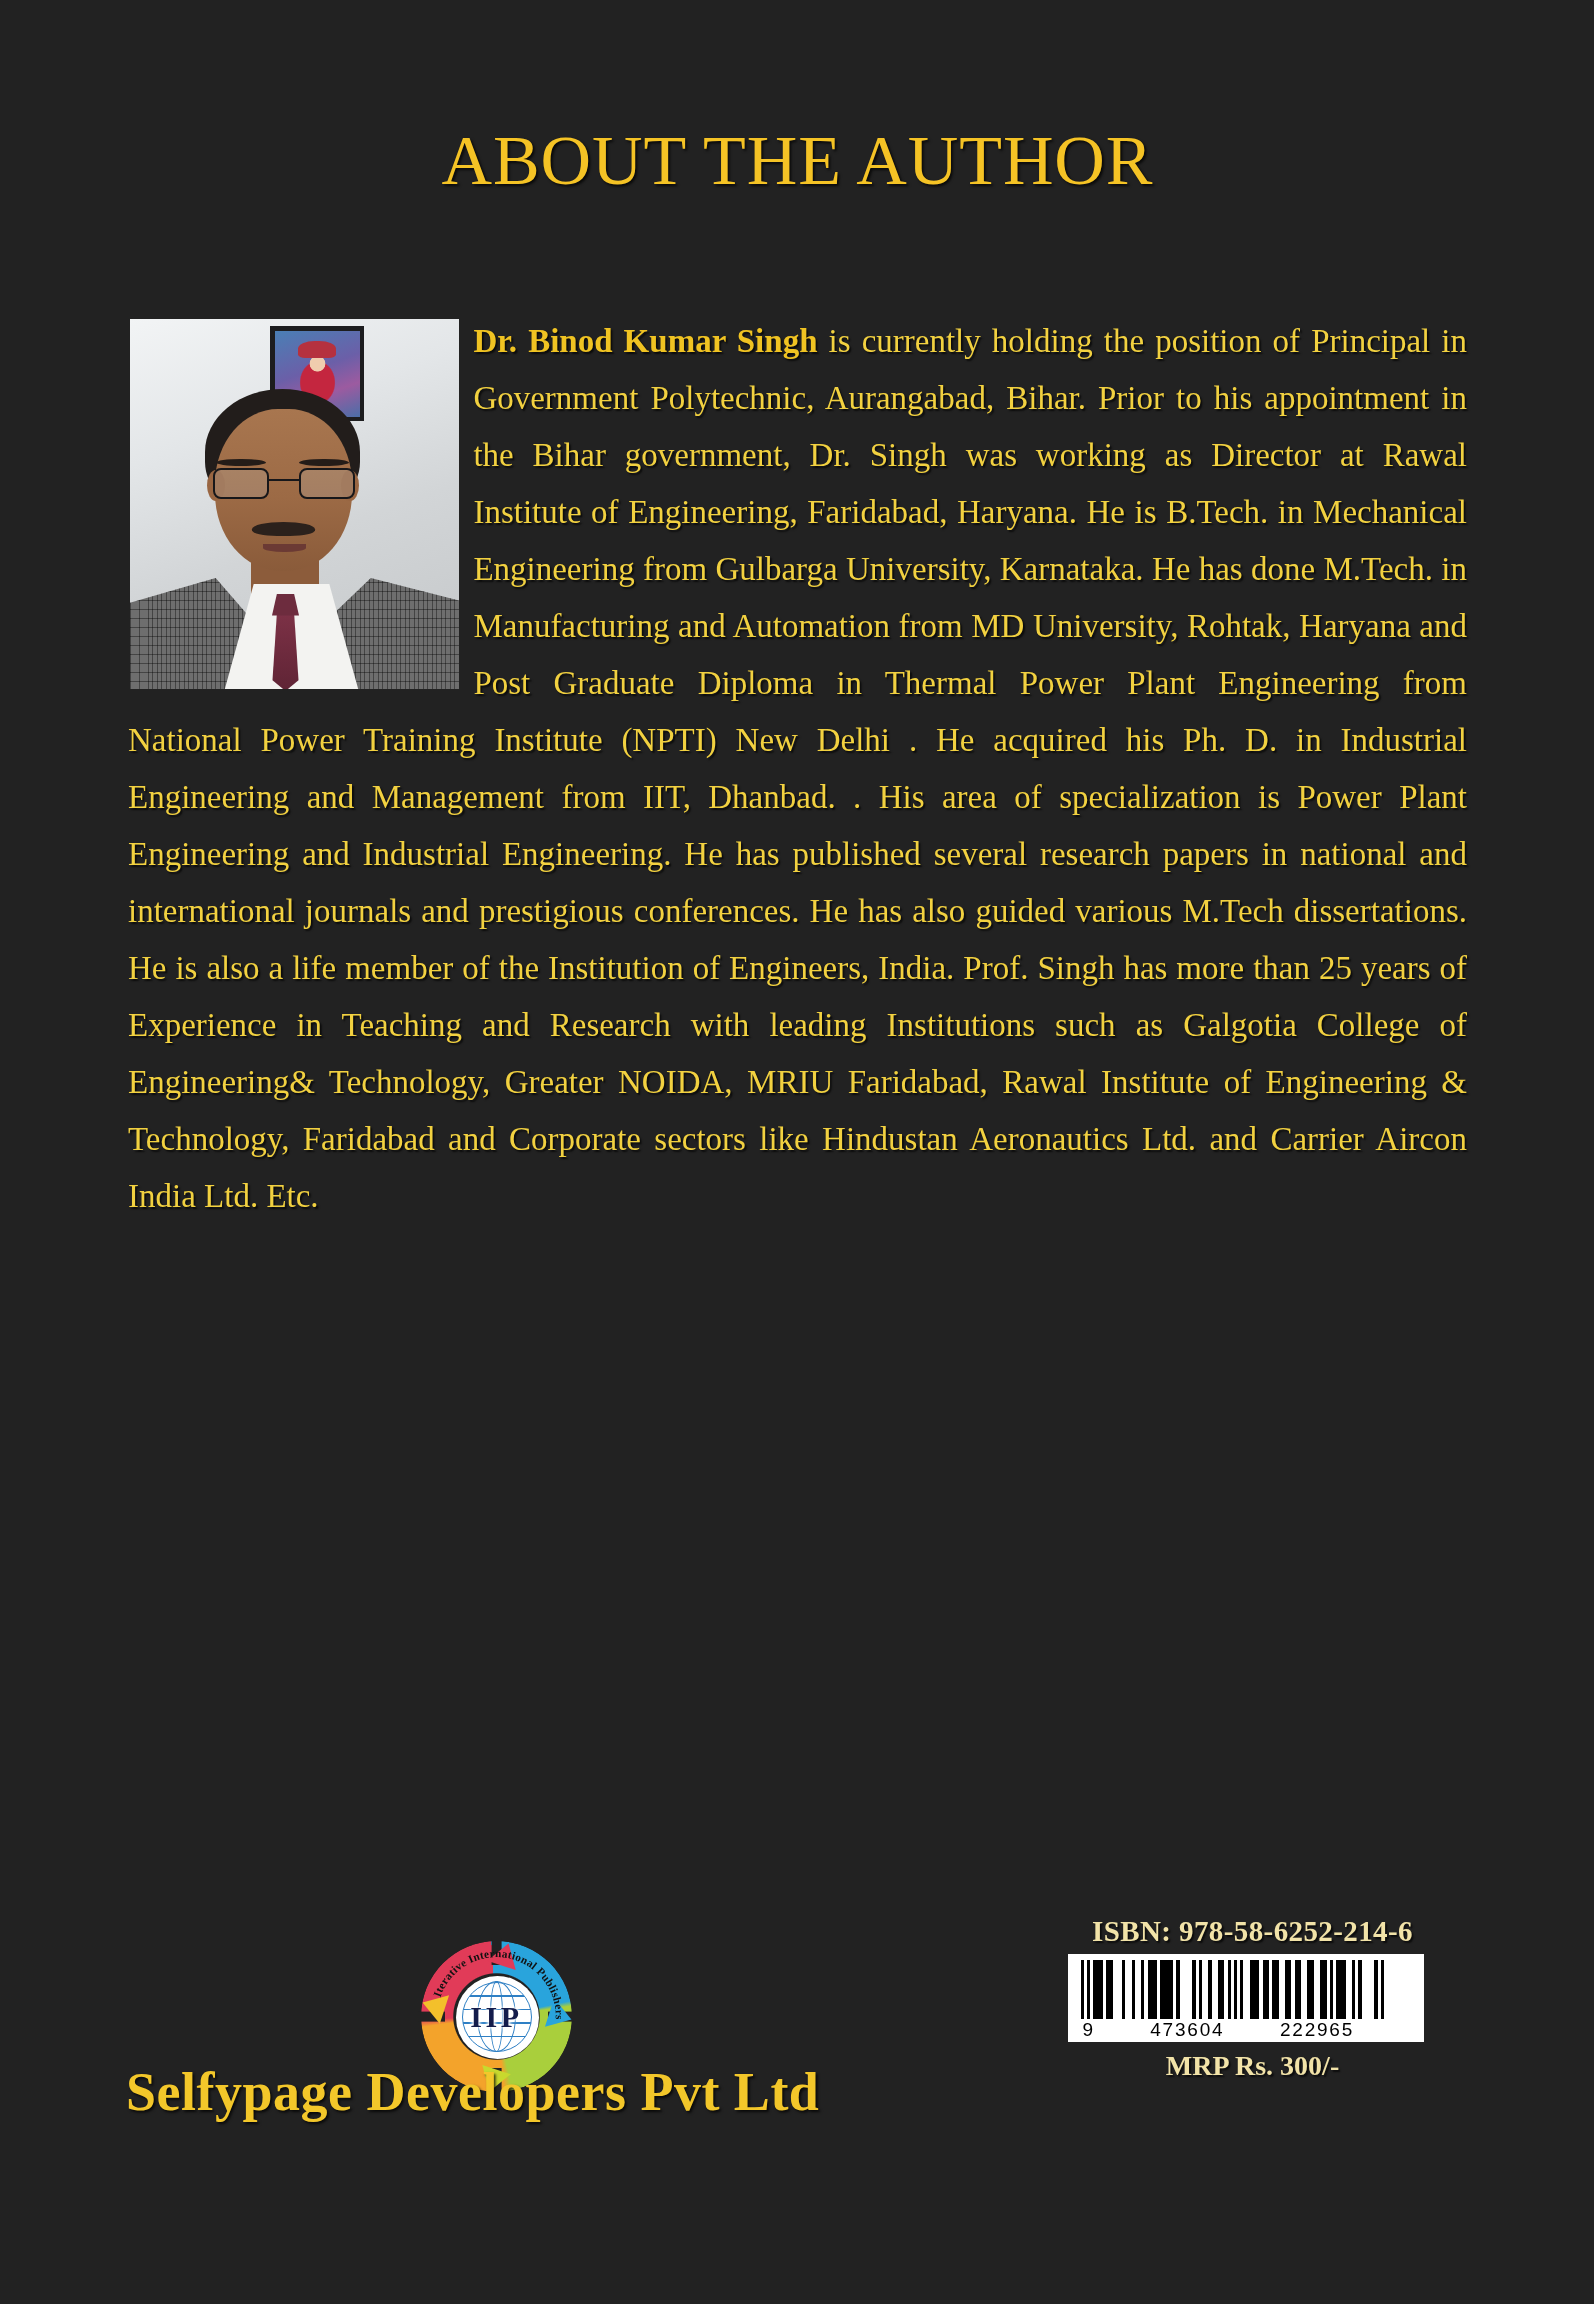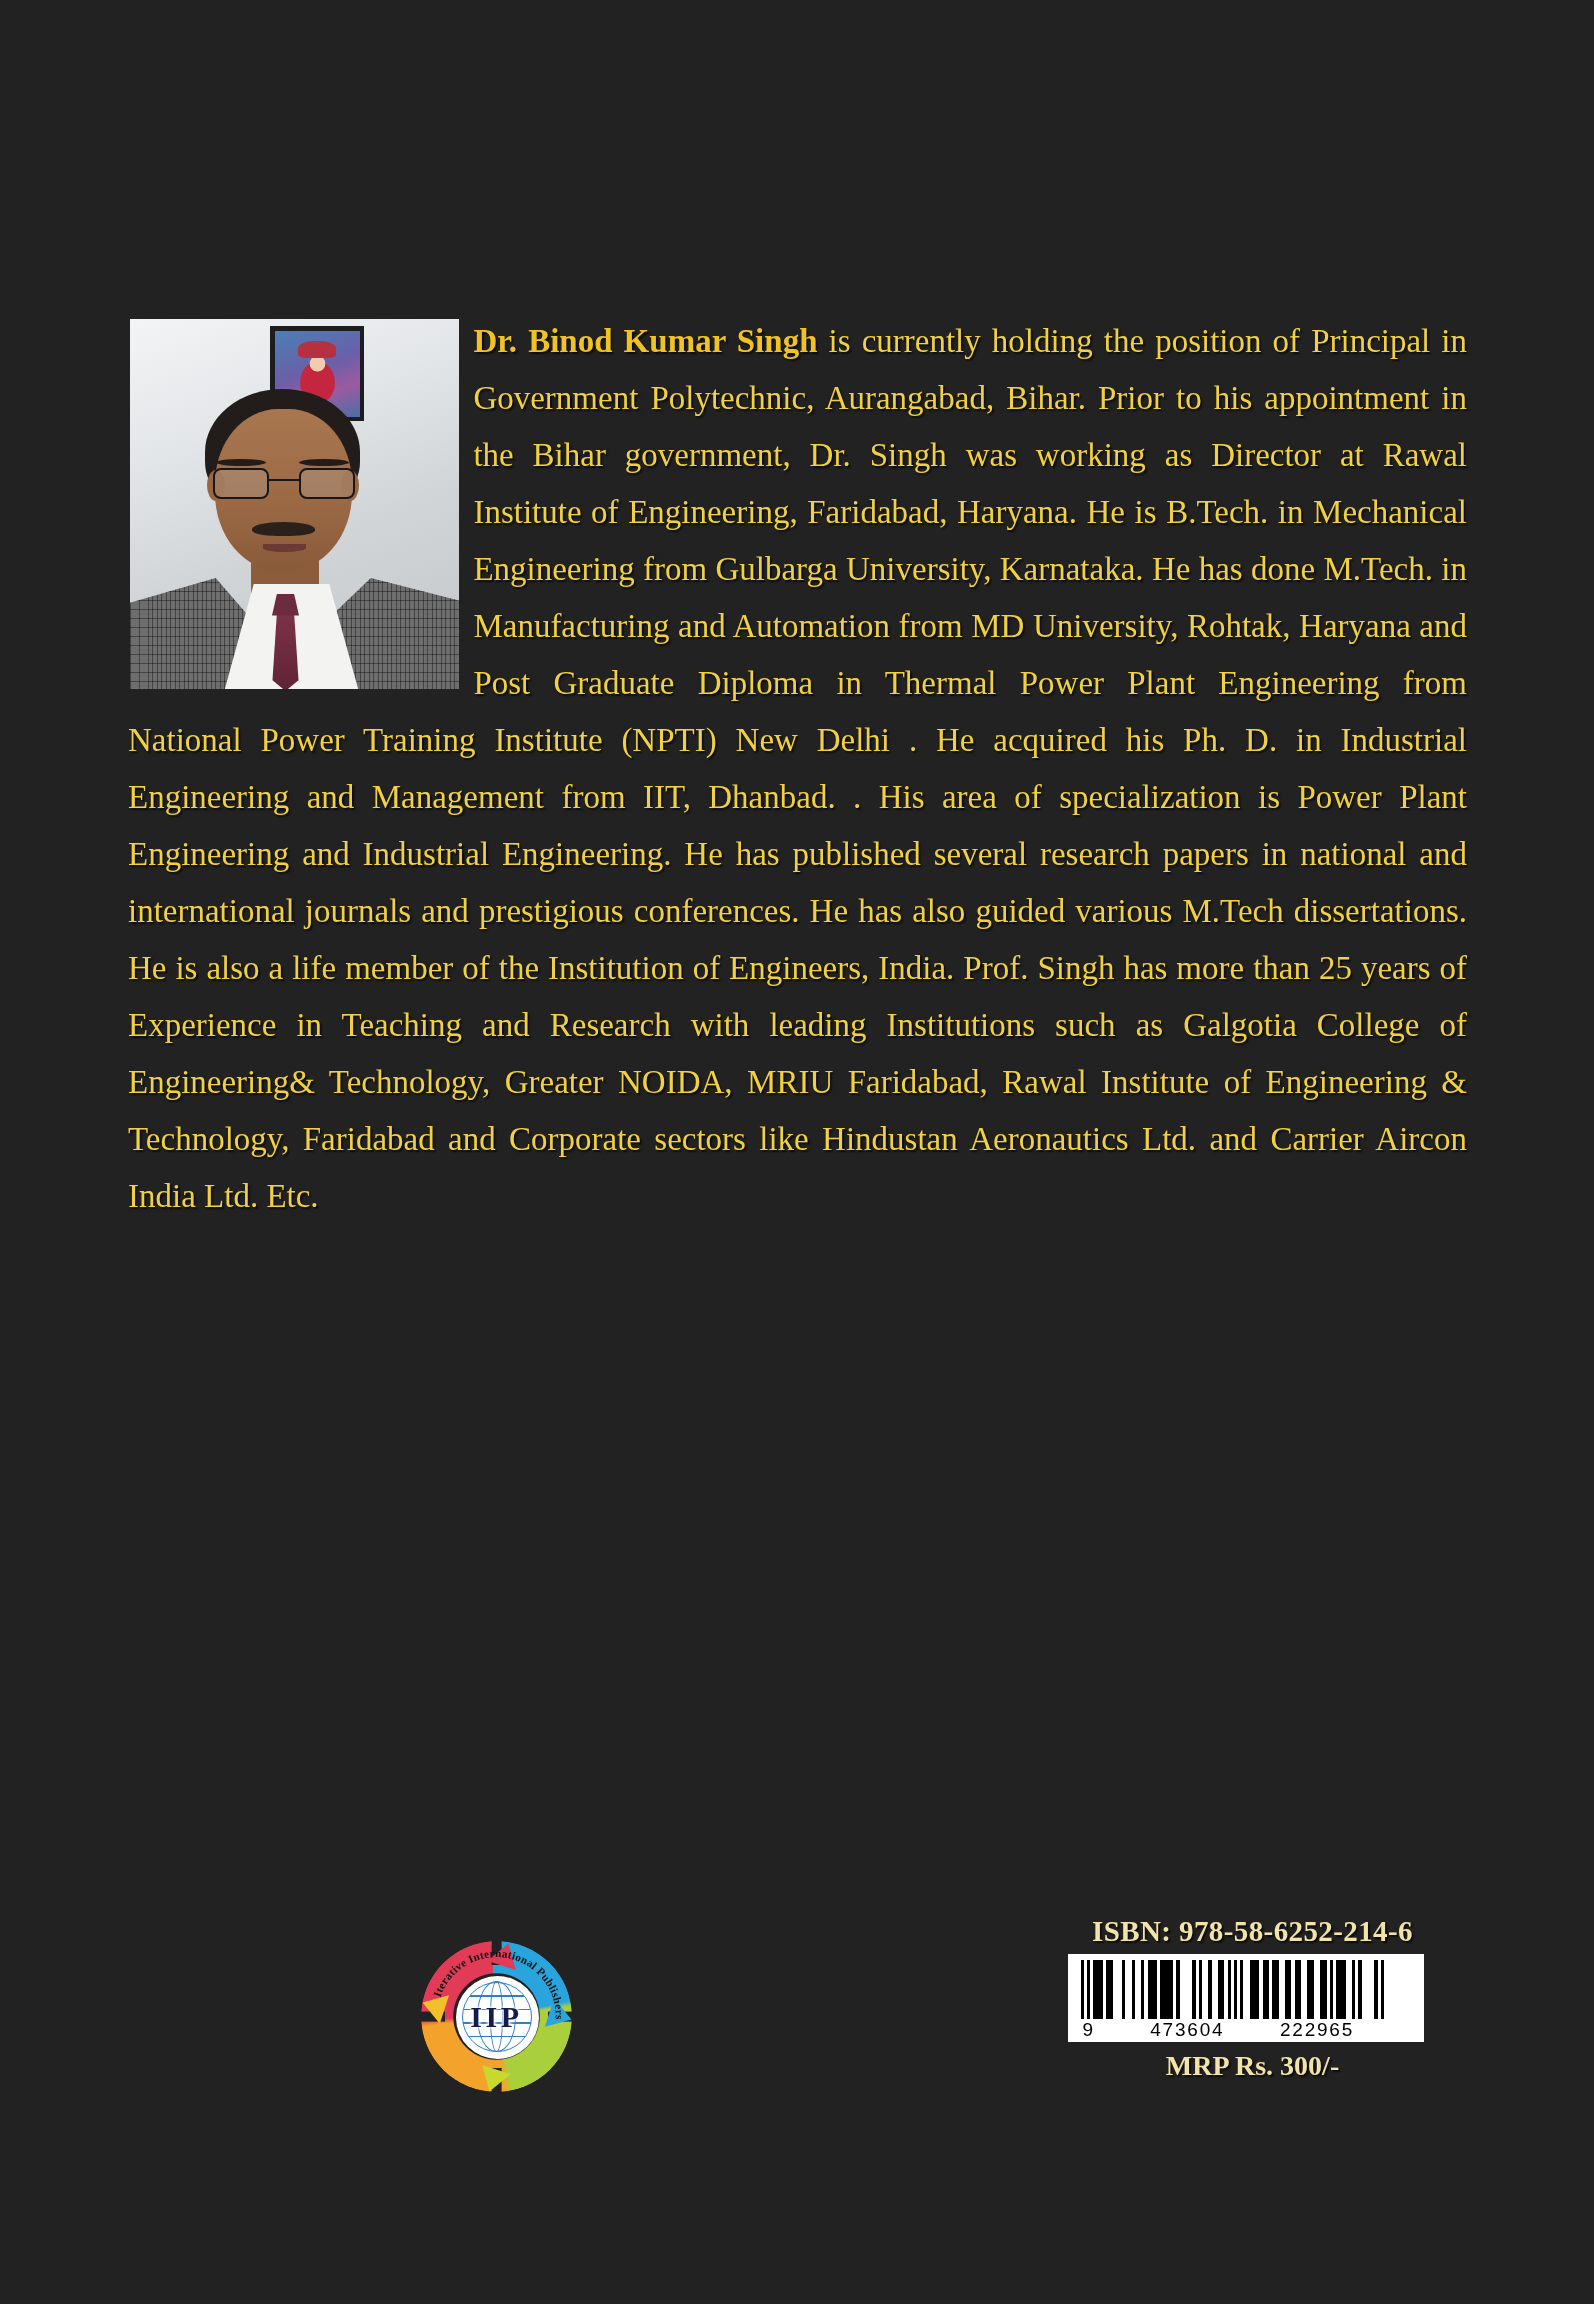--- a/index.html
+++ b/index.html
@@ -429,20 +429,21 @@
     font-weight: bold;
     text-shadow: 1.8px 1.8px 1.8px rgba(0,0,0,0.7);
     white-space: nowrap;
   }
 </style>
 </head>
 <body>
 
 <div class="page">
 
+  <div class="title">ABOUT THE AUTHOR</div>
 
   <div class="photo">
     <div class="wall"></div>
     <div class="frame">
       <div class="art">
         <div class="turban"></div>
       </div>
     </div>
     <div class="jacket-l"></div>
     <div class="jacket-r"></div>
@@ -485,20 +486,21 @@
       <defs>
         <path id="ringpath" d="M 18,84 A 66,66 0 1 1 150,84 A 66,66 0 1 1 18,84"></path>
       </defs>
       <text>
         <textPath href="#ringpath" startOffset="28%" text-anchor="middle">Iterative International Publishers</textPath>
       </text>
     </svg>
     <div class="iip">IIP</div>
   </div>
 
+  <div class="publisher">Selfypage Developers Pvt Ltd</div>
 
   <div class="isbnblock">
     <div class="isbn">ISBN: 978-58-6252-214-6</div>
     <div class="barcode">
       <div class="bars" id="bars">
           <i style="width: 3.2px; height: 76px;"></i>
           <i style="width: 3.2px; background: rgb(255, 255, 255); height: 76px;"></i>
           <i style="width: 3.2px; height: 76px;"></i>
           <i style="width: 3.2px; background: rgb(255, 255, 255); height: 63px;"></i>
           <i style="width: 9.6px; height: 63px;"></i>

